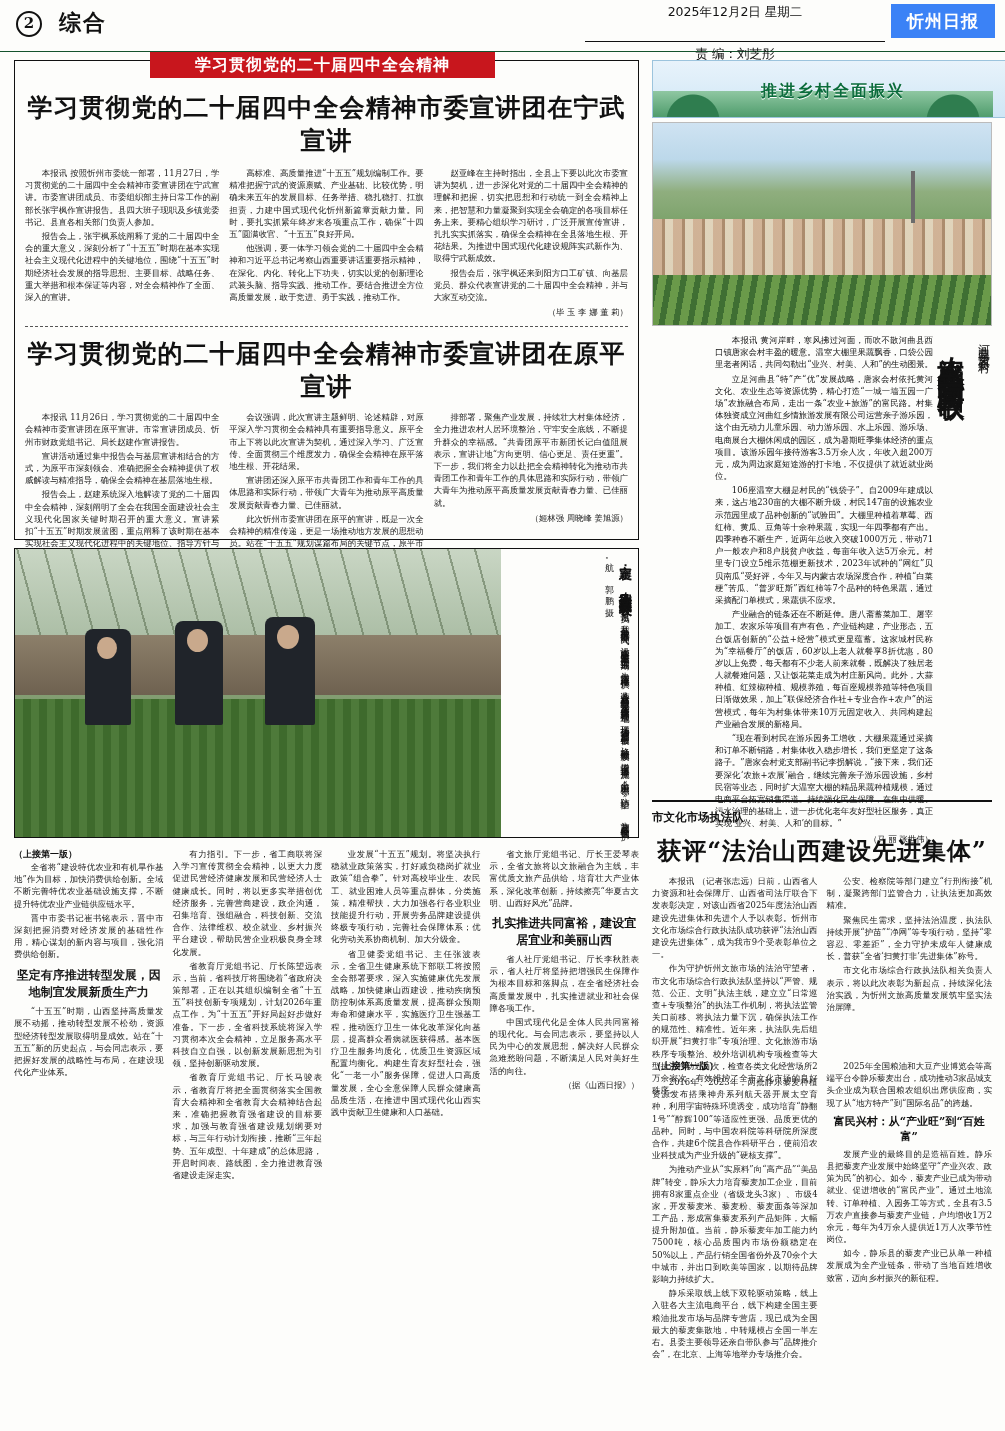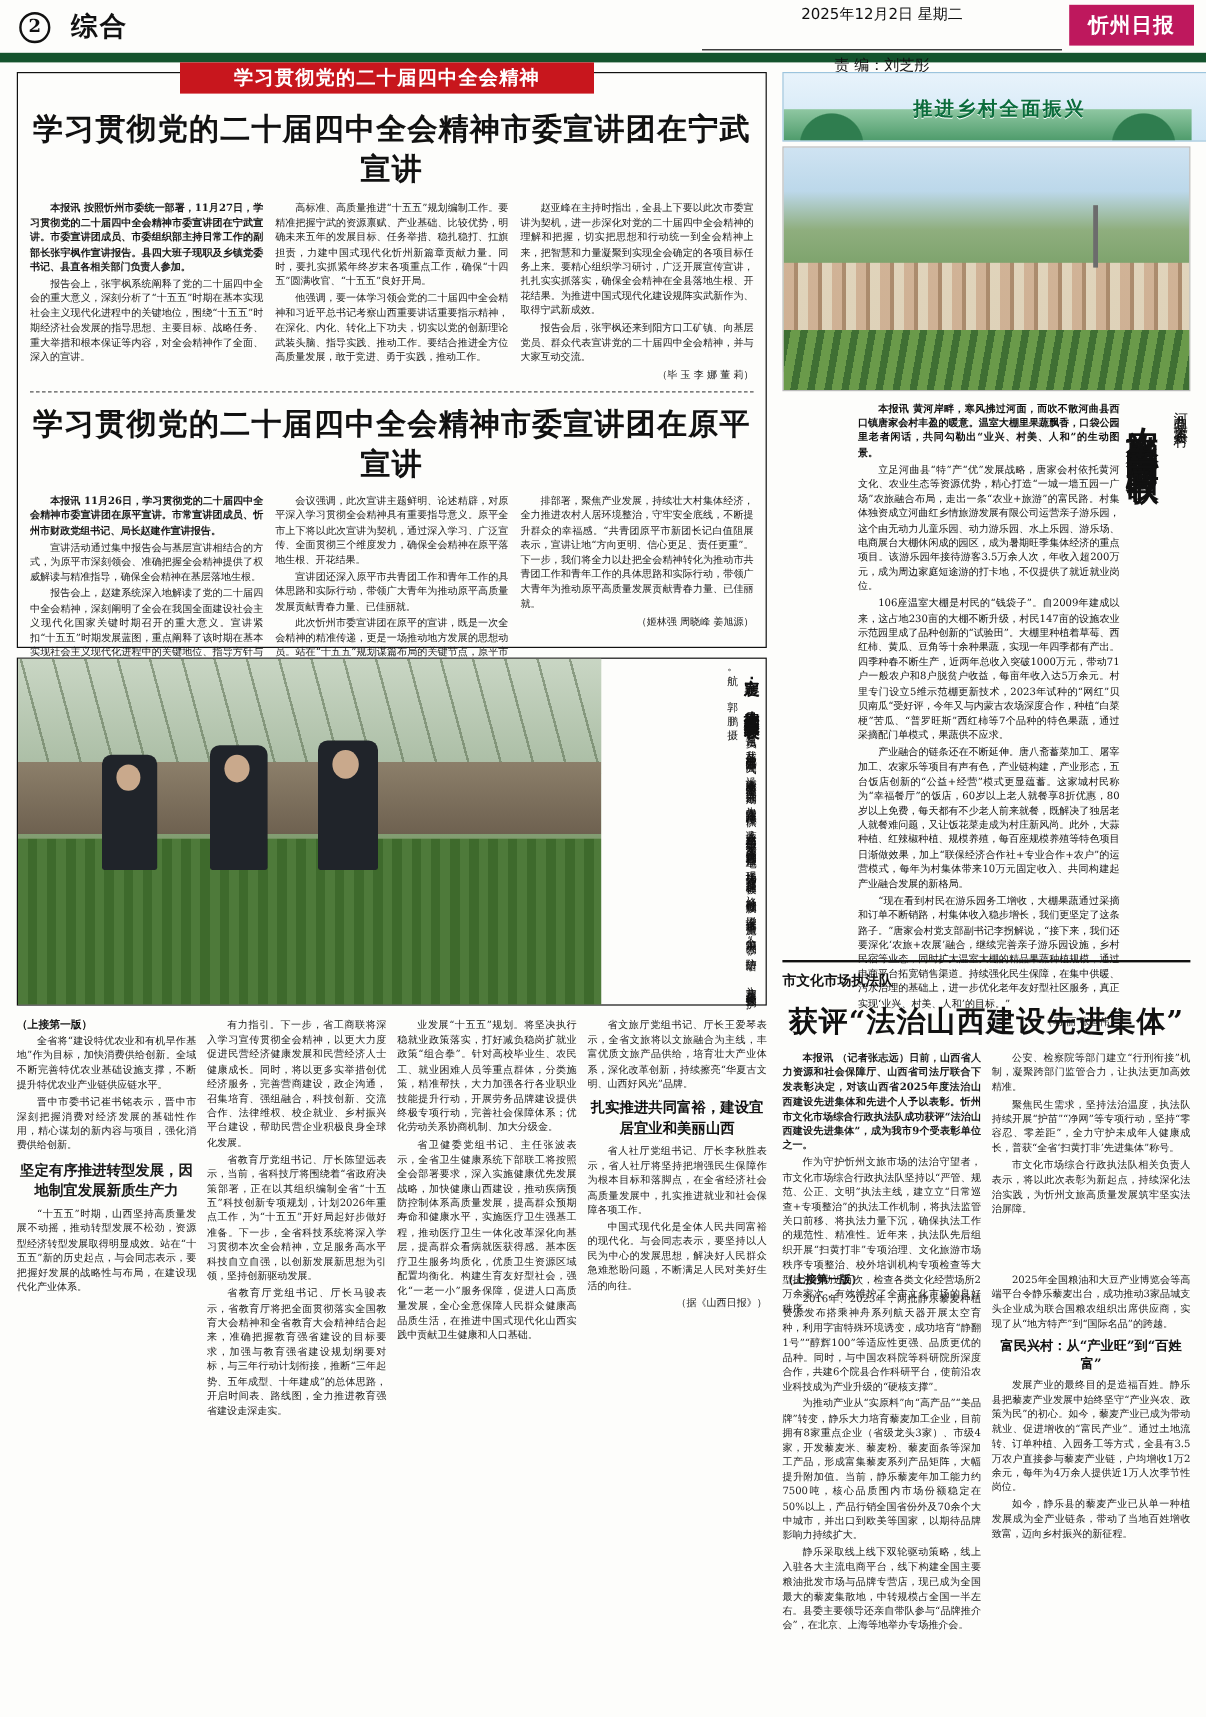--- a/index.html
+++ b/index.html
@@ -9,42 +9,42 @@
     font-family:"DejaVu Sans","Liberation Sans",sans-serif;
     color:#111;
     position:relative;
     overflow:hidden;
   }
   .page{width:1005px;height:1431px;position:relative;padding:0;box-sizing:border-box;}
 
   
   .masthead{
     position:absolute;left:0;top:0;width:1005px;height:52px;
-    border-bottom:8px solid #14532d;
+    border-bottom:1px solid #14532d;
     box-sizing:border-box;
   }
   .mh-pageno{
     position:absolute;left:16px;top:6px;
     font-size:26px;font-weight:bold;
     font-family:"DejaVu Serif","Liberation Serif",serif;
   }
   .mh-pageno .circ{
     display:inline-block;border:2px solid #111;border-radius:50%;
     width:22px;height:22px;line-height:20px;text-align:center;
     font-size:15px;vertical-align:2px;margin-right:8px;
   }
   .mh-section{font-size:22px;font-weight:bold;letter-spacing:2px;}
   .mh-right{
     position:absolute;right:120px;top:4px;text-align:center;width:300px;
   }
   .mh-date{font-size:12.5px;padding-bottom:20px;border-bottom:1px solid #111;}
   .mh-editor{font-size:12.5px;padding-top:4px;}
   .mh-logo{
     position:absolute;right:10px;top:4px;width:104px;height:34px;
-    background:#be185d;color:#fff;font-size:17px;font-weight:bold;
+    background:#3b82f6;color:#fff;font-size:17px;font-weight:bold;
     display:flex;align-items:center;justify-content:center;letter-spacing:1px;
     font-family:"DejaVu Serif","Liberation Serif",serif;
   }
 
   
   .artbox{
     position:absolute;left:14px;top:60px;width:625px;height:480px;
     border:1px solid #111;box-sizing:border-box;padding:8px 10px;
   }
   .banner{
@@ -65,21 +65,21 @@
     font-family:"DejaVu Serif","Liberation Serif",serif;
   }
   .cols3{display:flex;gap:10px;}
   .cols3 .c{width:33.33%;}
   .body-text{
     font-size:8.4px;line-height:1.45;text-align:justify;
     font-family:"DejaVu Serif","Liberation Serif",serif;
     color:#1a1a1a;
   }
   .body-text p{margin:0 0 2px 0;text-indent:2em;}
-  .lead{font-weight:bold;}
+  .lead{font-weight:normal;}
   .sigline{text-align:right;font-size:8.4px;margin-top:3px;font-family:"DejaVu Serif","Liberation Serif",serif;}
   .divider-dotted{border-top:1px dashed #555;margin:8px 0;}
 
   
   .photoblock{
     position:absolute;left:14px;top:548px;width:625px;height:290px;
     border:1px solid #111;box-sizing:border-box;
   }
   .photo{
     position:absolute;left:0;top:0;width:486px;height:288px;

